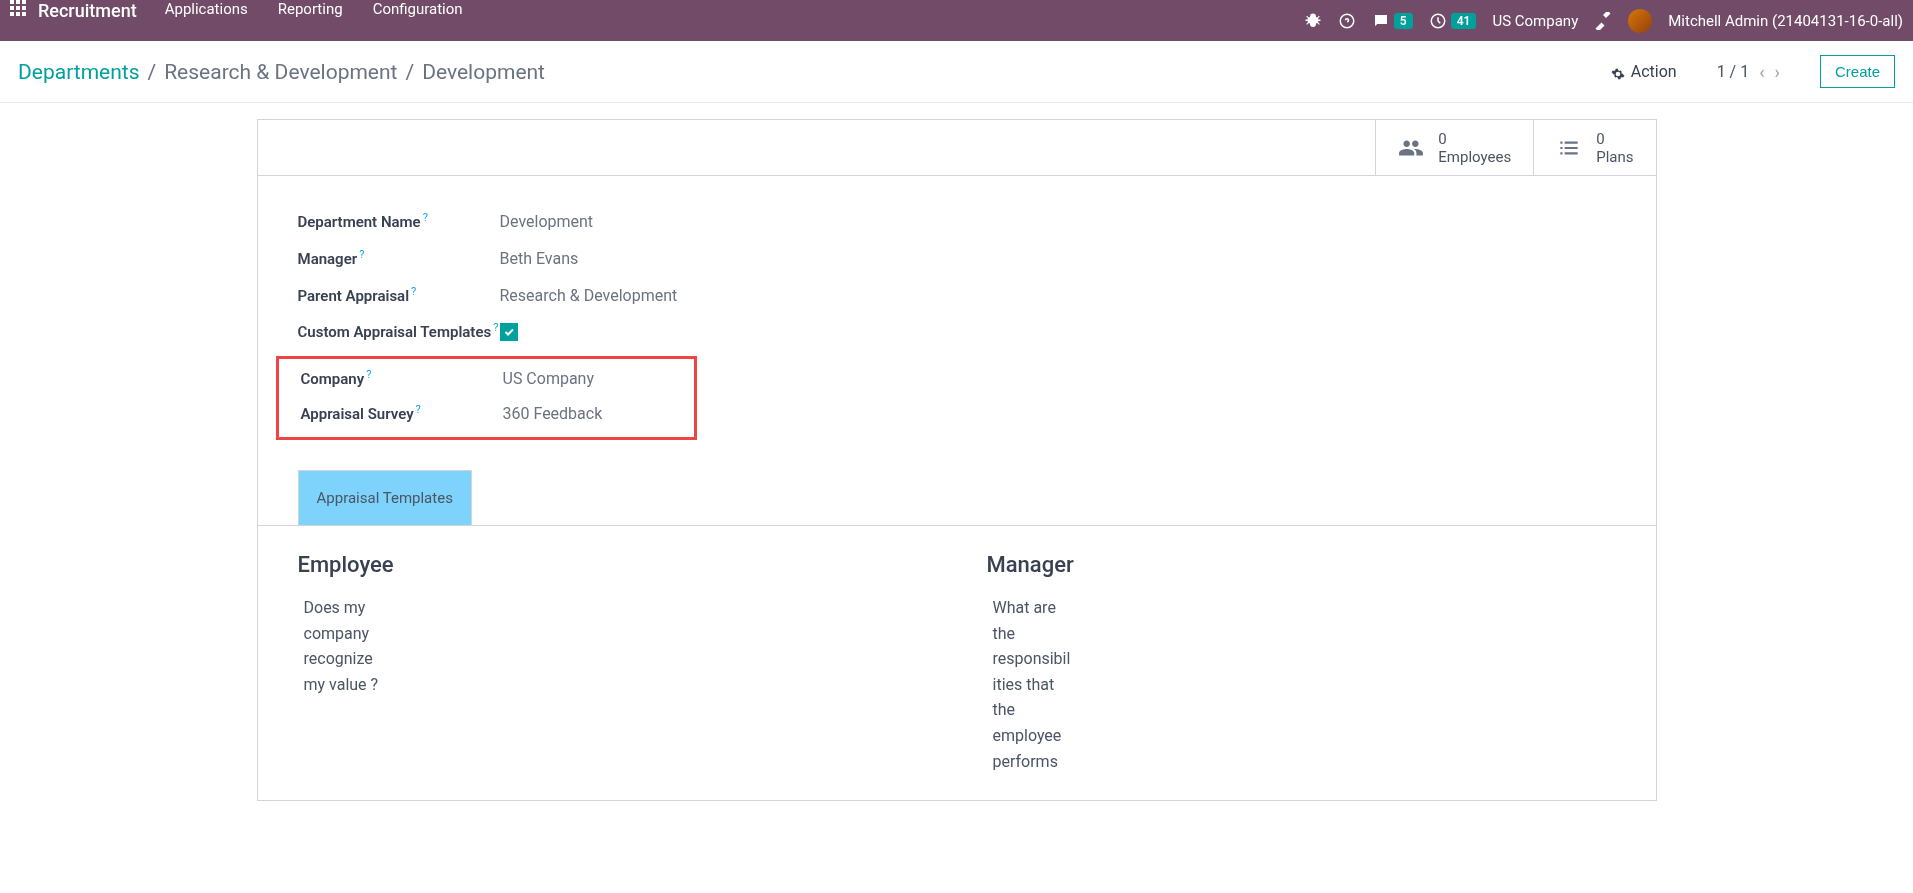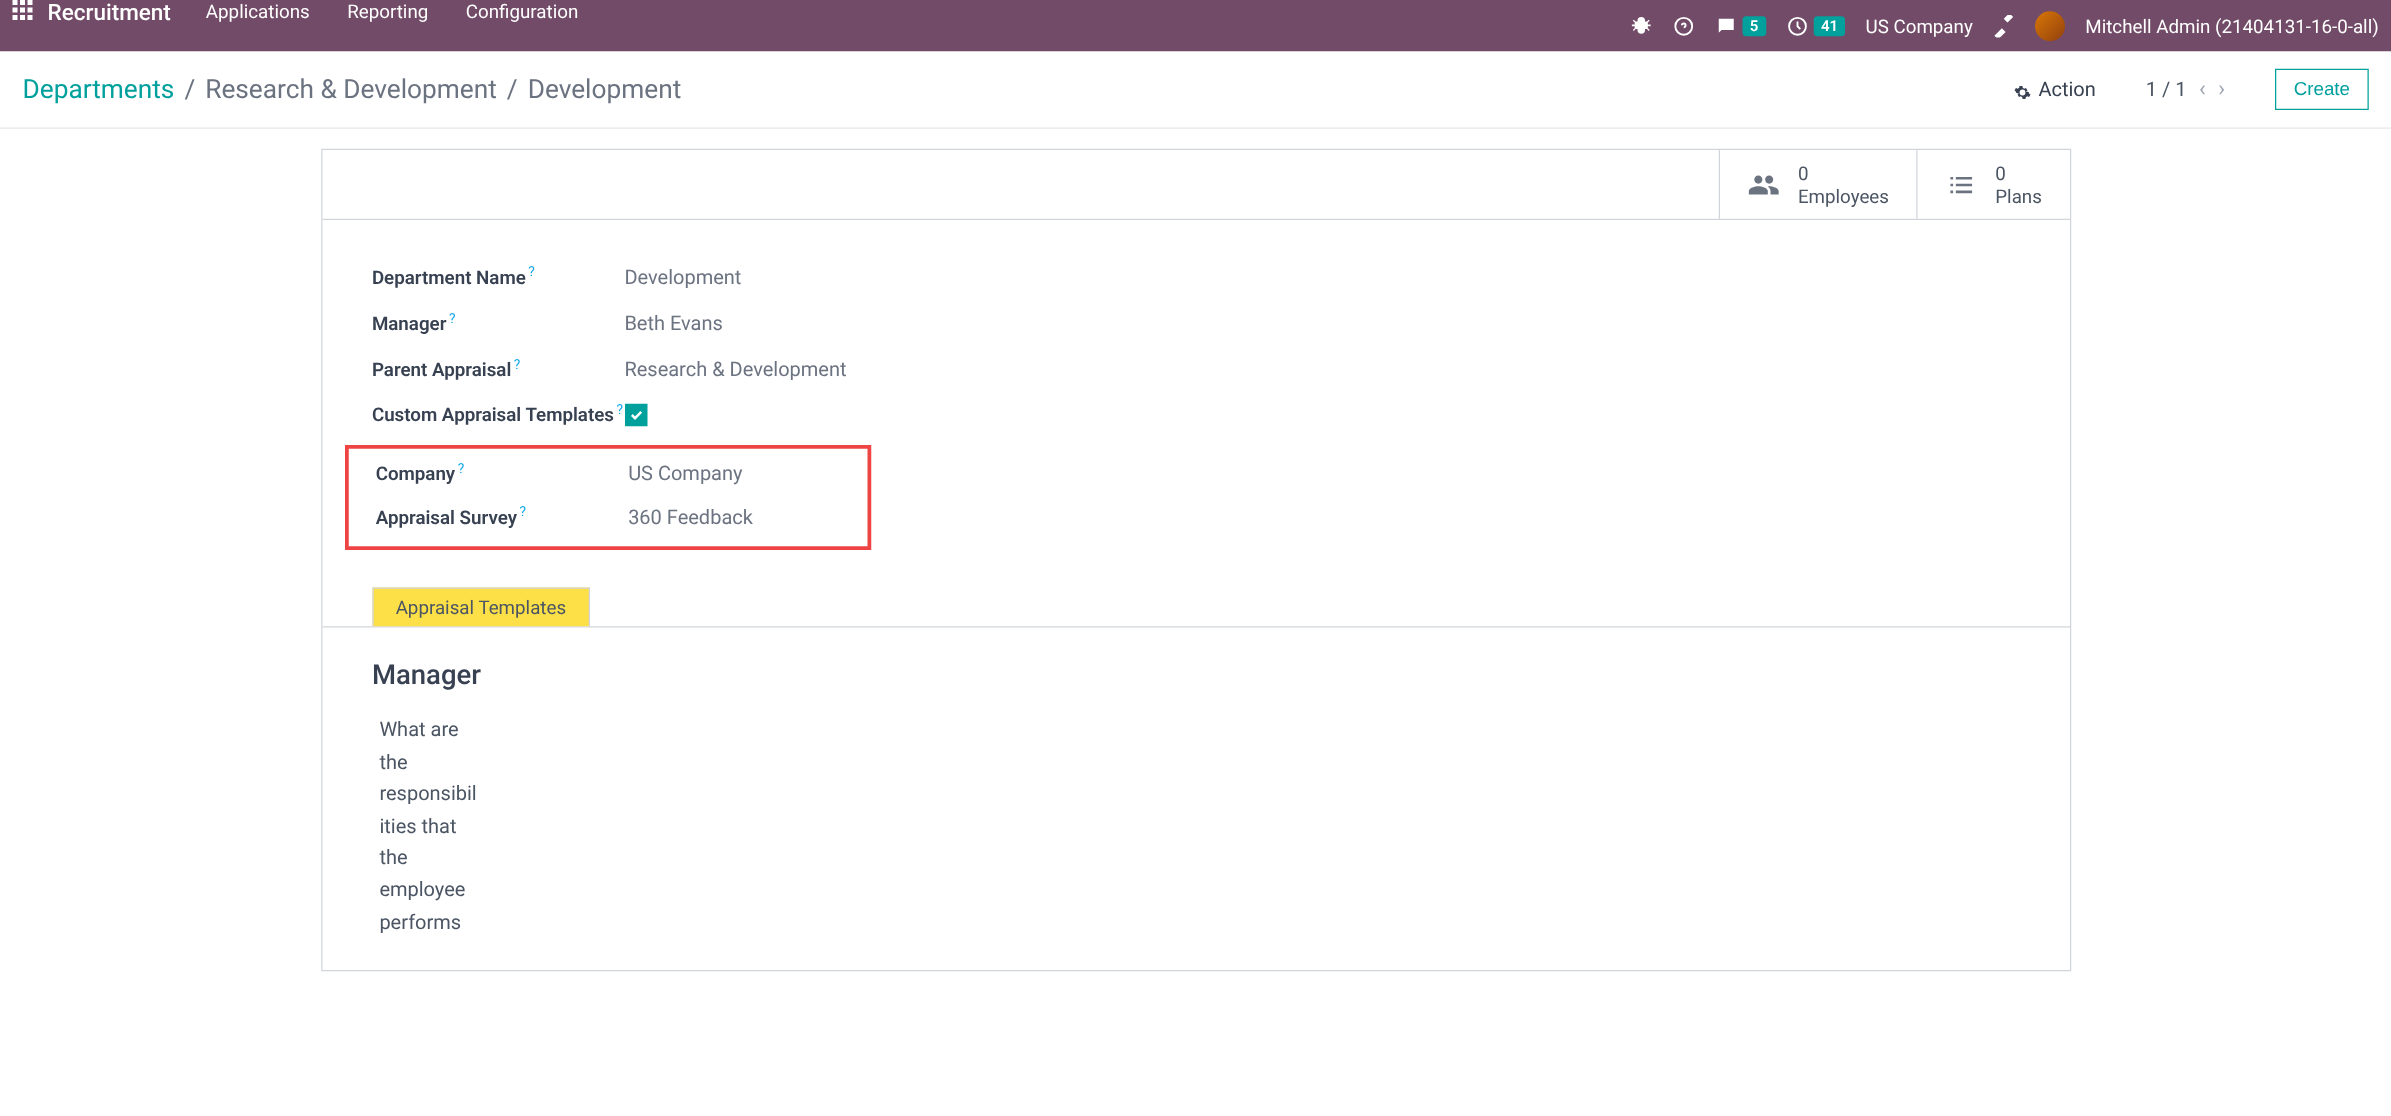--- a/index.html
+++ b/index.html
@@ -37,21 +37,21 @@
 .field-row{display:flex;align-items:center;margin-bottom:18px}
 .field-label{width:202px;font-weight:600;color:#374151;font-size:15px;display:flex;gap:2px}
 .help-q{color:#0ea5e9;font-size:11px;font-weight:400;cursor:pointer;position:relative;top:-2px}
 .field-value{color:#6b7280;font-size:16px}
 .checkbox-checked{width:18px;height:18px;background:#00a09d;display:flex;align-items:center;justify-content:center}
 .checkbox-checked svg{width:12px;height:12px}
 .highlight-box{border:3px solid #ef4444;margin:-3px -8px 10px -22px;padding:10px 8px 4px 22px;width:421px}
 .highlight-box .field-row{margin-bottom:16px}
 .highlight-box .field-row:last-child{margin-bottom:10px}
 .tabs{padding:0 40px}
-.tab{display:inline-block;border:1px solid #d1d5db;border-bottom:none;padding:6px 18px;font-size:15px;color:#4b5563;cursor:pointer;background:#fde047}
+.tab{display:inline-block;border:1px solid #d1d5db;border-bottom:none;padding:18px 18px;font-size:15px;color:#4b5563;cursor:pointer;background:#7dd3fc}
 .tab-content{border-top:1px solid #d1d5db;padding:26px 40px;display:flex;gap:60px}
 .tab-col{flex:1}
 .tab-col h2{font-size:22px;font-weight:500;color:#374151;margin-bottom:18px}
 .tab-col p{font-size:16px;color:#4b5563;line-height:1.6;width:80px;word-wrap:break-word;margin-left:6px}
 ::-webkit-scrollbar{width:16px}
 ::-webkit-scrollbar-track{background:#f1f1f1}
 ::-webkit-scrollbar-thumb{background:#c1c1c1}
 </style>
 </head>
 <body>
@@ -206,19 +206,23 @@
           <div class="field-value">360 Feedback</div>
         </div>
       </div>
     </div>
 
     <div class="tabs">
       <div class="tab">Appraisal Templates</div>
     </div>
     <div class="tab-content">
       <div class="tab-col">
+        <h2>Employee</h2>
+        <p>Does my company recognize my value ?</p>
+      </div>
+      <div class="tab-col">
         <h2>Manager</h2>
         <p>What are the responsibilities that the employee performs</p>
       </div>
     </div>
   </div>
 </div>
 </div>
 
 </body></html>

